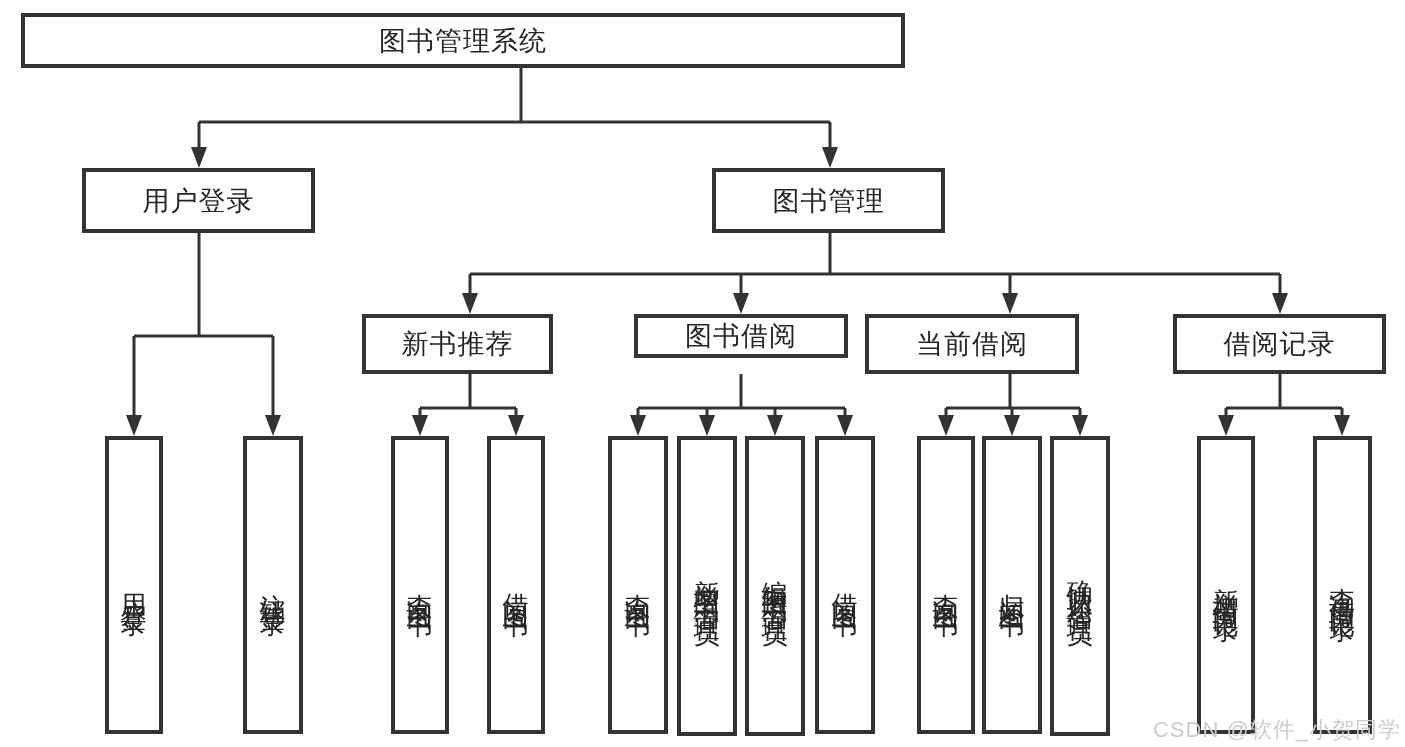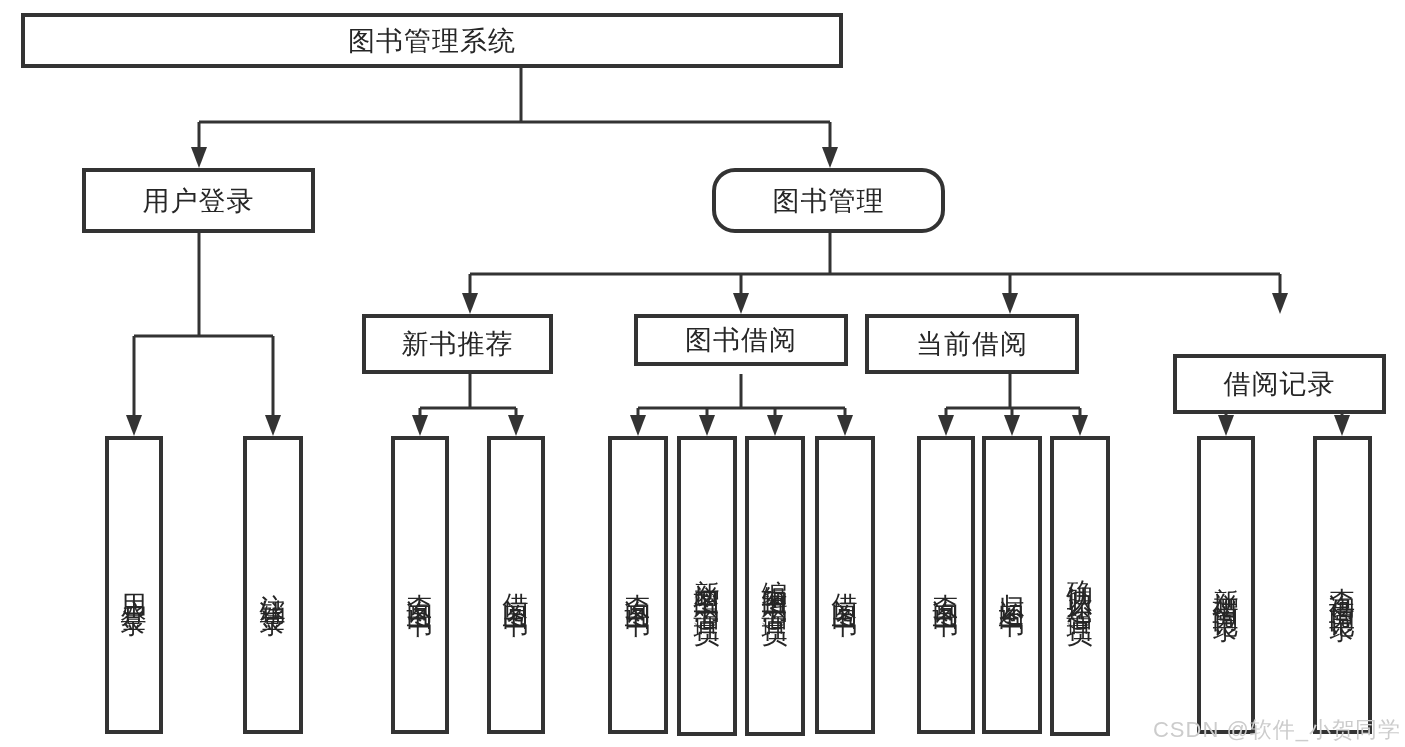--- a/index.html
+++ b/index.html
@@ -106,29 +106,29 @@
         <polygon stroke="none" points="1072,415 1088,415 1080,436"></polygon>
         <line x1="1280" y1="374" x2="1280" y2="408"></line>
         <line x1="1226" y1="408" x2="1342" y2="408"></line>
         <line x1="1226" y1="408" x2="1226" y2="424"></line>
         <polygon stroke="none" points="1218,415 1234,415 1226,436"></polygon>
         <line x1="1342" y1="408" x2="1342" y2="424"></line>
         <polygon stroke="none" points="1334,415 1350,415 1342,436"></polygon>
       </g>
     </svg>
 
-  <div class="box h-box" style="left:21px; top:13px; width:822px; height:55px;">图书管理系统</div>
+  <div class="box h-box" style="left:21px; top:13px; width:884px; height:55px;">图书管理系统</div>
 
   <div class="box h-box" style="left:82px; top:168px; width:233px; height:65px;">用户登录</div>
-  <div class="box h-box" style="left:712px; top:168px; width:233px; height:65px;border-radius:23px;">图书管理</div>
+  <div class="box h-box" style="left:712px; top:168px; width:233px; height:65px;">图书管理</div>
 
   <div class="box h-box" style="left:362px; top:314px; width:191px; height:60px;">新书推荐</div>
-  <div class="box h-box" style="left:634px; top:314px; width:214px; height:52px;">图书借阅</div>
+  <div class="box h-box" style="left:634px; top:314px; width:214px; height:44px;">图书借阅</div>
   <div class="box h-box" style="left:865px; top:314px; width:214px; height:60px;">当前借阅</div>
-  <div class="box h-box" style="left:1173px; top:314px; width:213px; height:60px;margin-top:40px;">借阅记录</div>
+  <div class="box h-box" style="left:1173px; top:314px; width:213px; height:60px;">借阅记录</div>
 
   <div class="box v-box" style="left:105px; top:436px; width:58px; height:298px;">用户登录</div>
   <div class="box v-box" style="left:243px; top:436px; width:60px; height:298px;">注销登录</div>
 
   <div class="box v-box" style="left:391px; top:436px; width:58px; height:298px;">查询图书</div>
   <div class="box v-box" style="left:487px; top:436px; width:58px; height:298px;">借阅图书</div>
 
   <div class="box v-box" style="left:608px; top:436px; width:60px; height:298px;">查询图书</div>
   <div class="box v-box" style="left:677px; top:436px; width:60px; height:300px;">新增图书（管理员）</div>
   <div class="box v-box" style="left:745px; top:436px; width:60px; height:300px;">编辑图书（管理员）</div>

